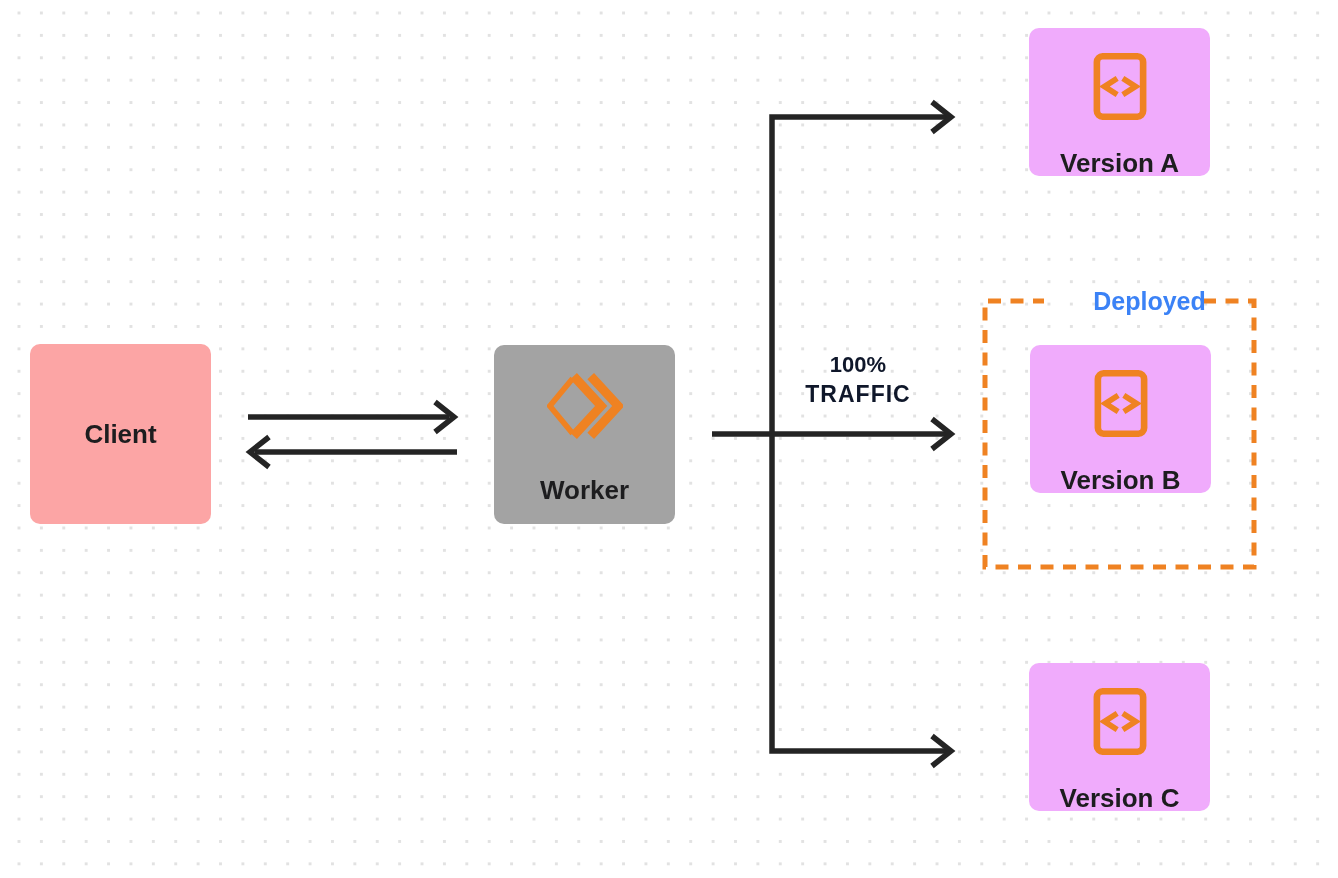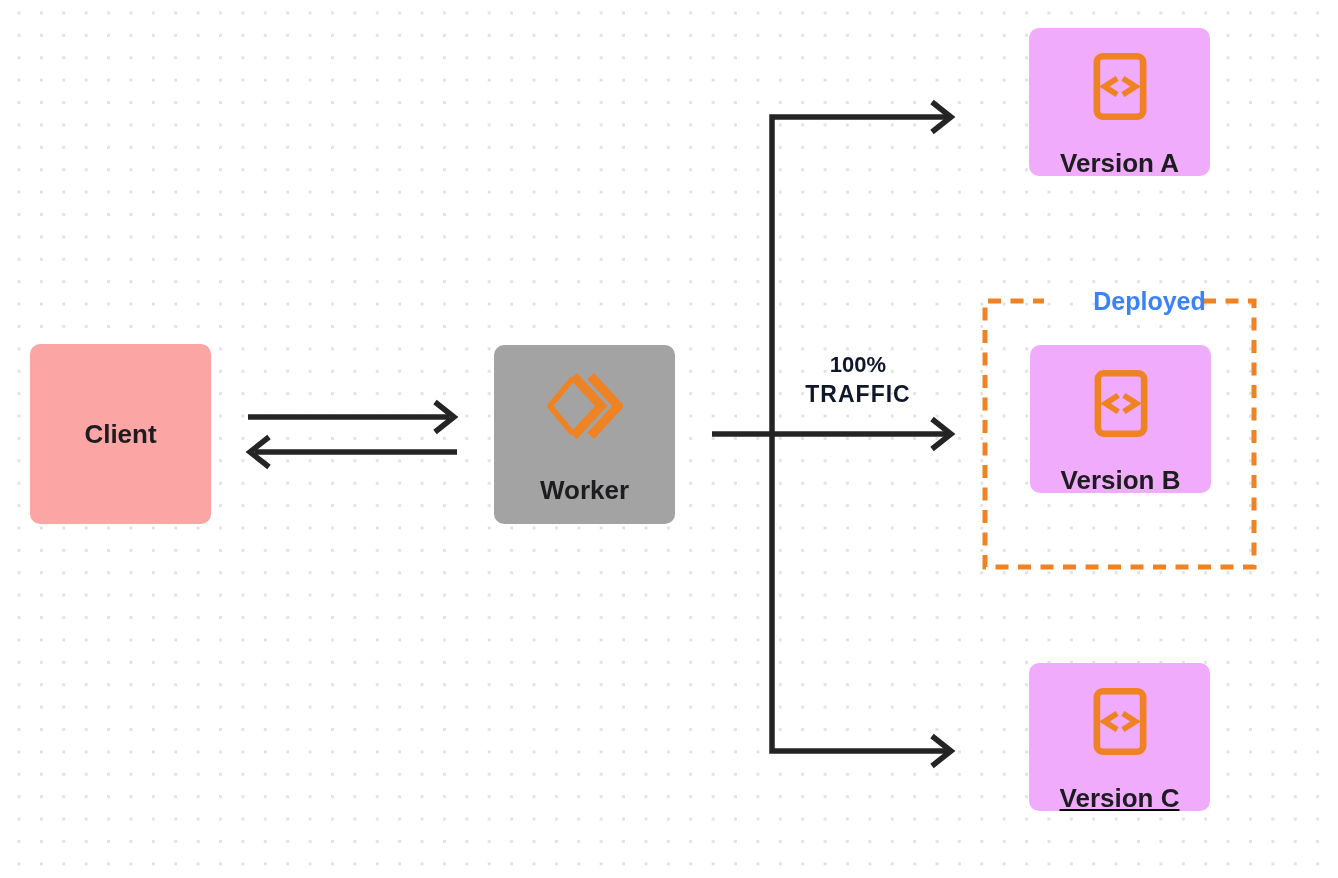--- a/index.html
+++ b/index.html
@@ -44,21 +44,21 @@
   #worker-box .logo { margin-top: 28px; }
   #worker-box .node-label { margin-top: 38px; }
   .version-box {
     width: 181px; height: 148px;
     background: #f0abfc;
   }
   .version-box .file-icon { margin-top: 25px; }
   .version-box .node-label { margin-top: 30px; }
   #version-a { left: 1029px; top: 28px; }
   #version-b { left: 1030px; top: 345px; }
-  #version-c { left: 1029px; top: 663px; text-decoration: underline; }
+  #version-c { left: 1029px; top: 663px; }
   #lines-overlay {
     position: absolute;
     inset: 0;
     pointer-events: none;
   }
   #deployed-label {
     position: absolute;
     left: 1015px; top: 288px; width: 269px;
     text-align: center;
     font-weight: 700;

